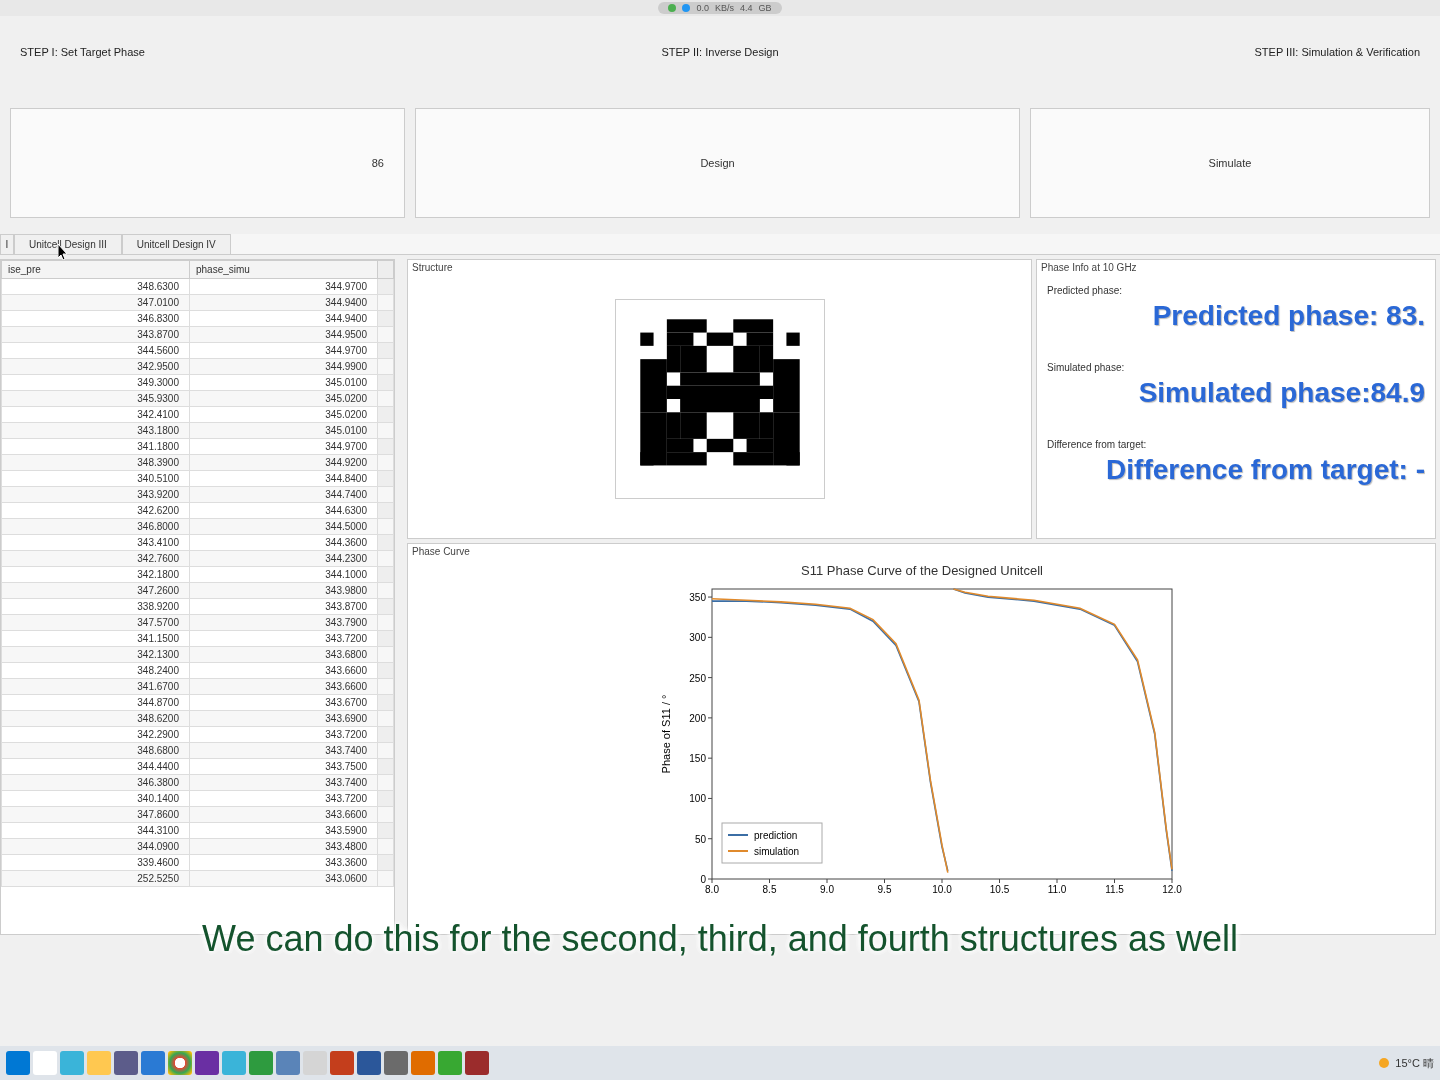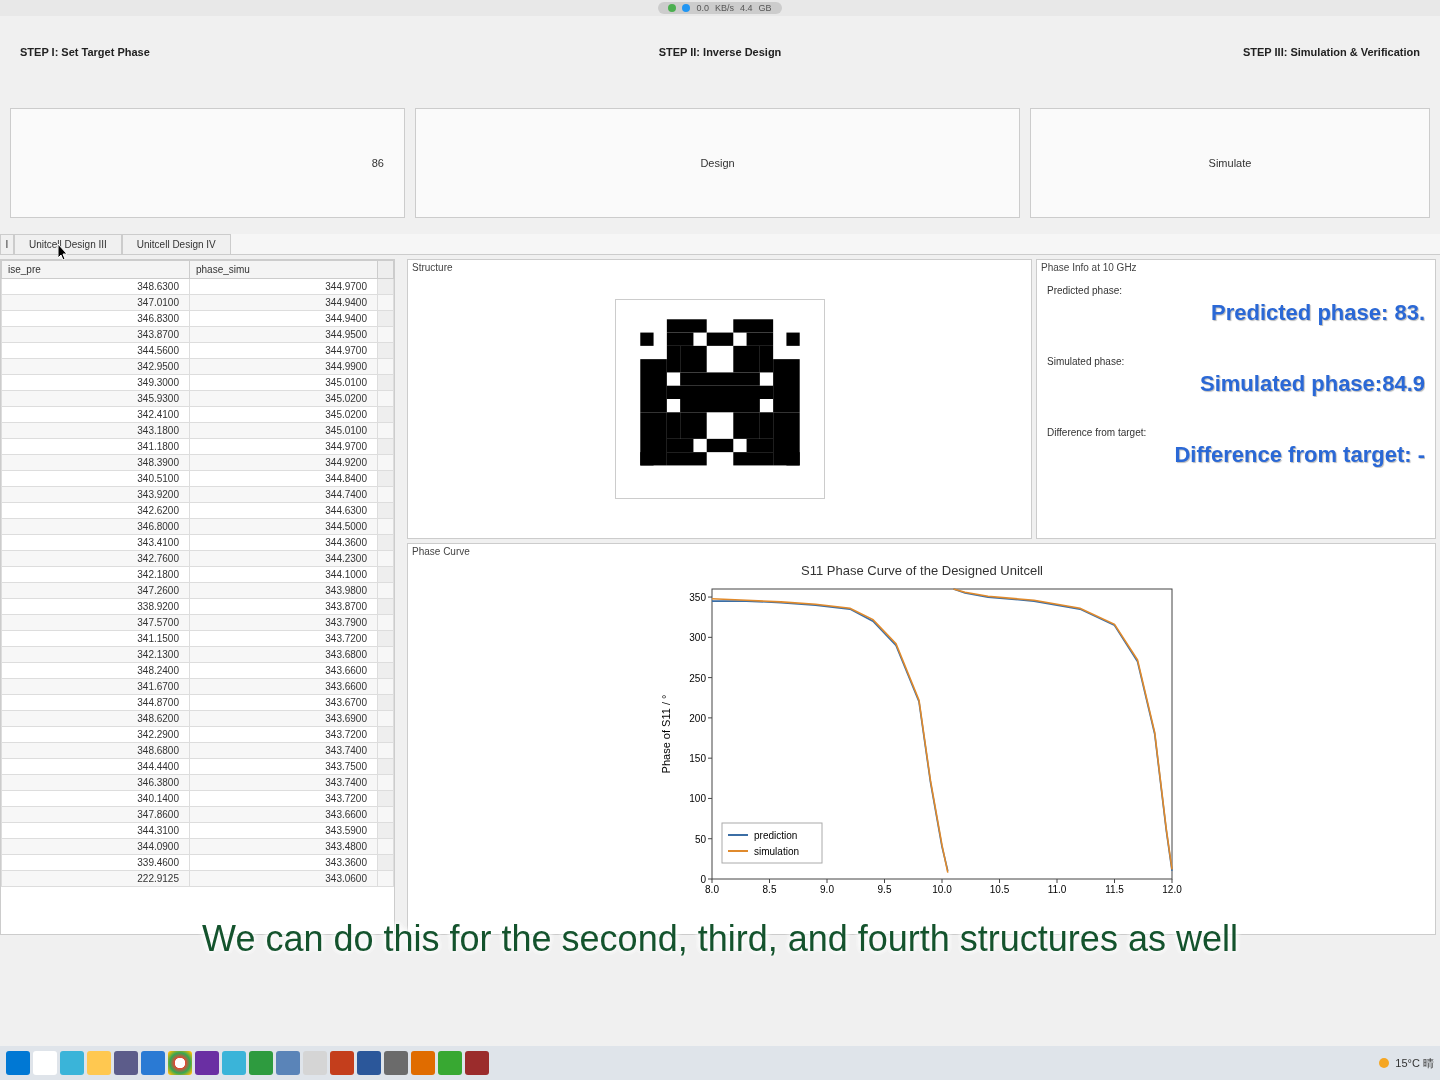--- a/index.html
+++ b/index.html
@@ -30,21 +30,21 @@
     font-size: 9px;
     color: #555;
   }
   .dot { width:8px; height:8px; border-radius:50%; display:inline-block; }
   .dot.g { background:#4caf50; }
   .dot.b { background:#2196f3; }
   .steps {
     display: flex;
     padding: 30px 20px 10px 20px;
     font-size: 11px;
-    font-weight: bold;
+    font-weight: normal;
     color: #222;
   }
   .steps > div { flex:1; }
   .steps .s2 { text-align:center; }
   .steps .s3 { text-align:right; }
   .bigrow {
     display: flex;
     gap: 10px;
     padding: 40px 10px 10px 10px;
   }
@@ -117,21 +117,21 @@
     border: 1px solid #ccc;
     background: #fff;
     position: relative;
     padding: 24px 10px 6px 10px;
     font-size: 10px;
     color: #333;
   }
   .infobox .lbl { margin-top: 1px; }
   .infobox .bigblue {
     text-align: right;
-    font-size: 22px;
+    font-size: 28px;
     font-weight: bold;
     color: #2a68d6;
     text-shadow: 1px 1px 1px #bbb;
     margin-top: 4px;
     white-space: nowrap;
     overflow: hidden;
   }
   .phasecurve {
     flex: 1;
     border: 1px solid #ccc;
@@ -462,21 +462,21 @@
               <td>344.0900</td>
               <td>343.4800</td>
               <td class="sc"></td>
             </tr>
             <tr>
               <td>339.4600</td>
               <td>343.3600</td>
               <td class="sc"></td>
             </tr>
             <tr>
-              <td>222.9125</td>
+              <td>252.5250</td>
               <td>343.0600</td>
               <td class="sc"></td>
             </tr>
           </tbody>
       </table>
     </div>
   </div>
 
   <div class="rightcol">
     <div class="row1">

